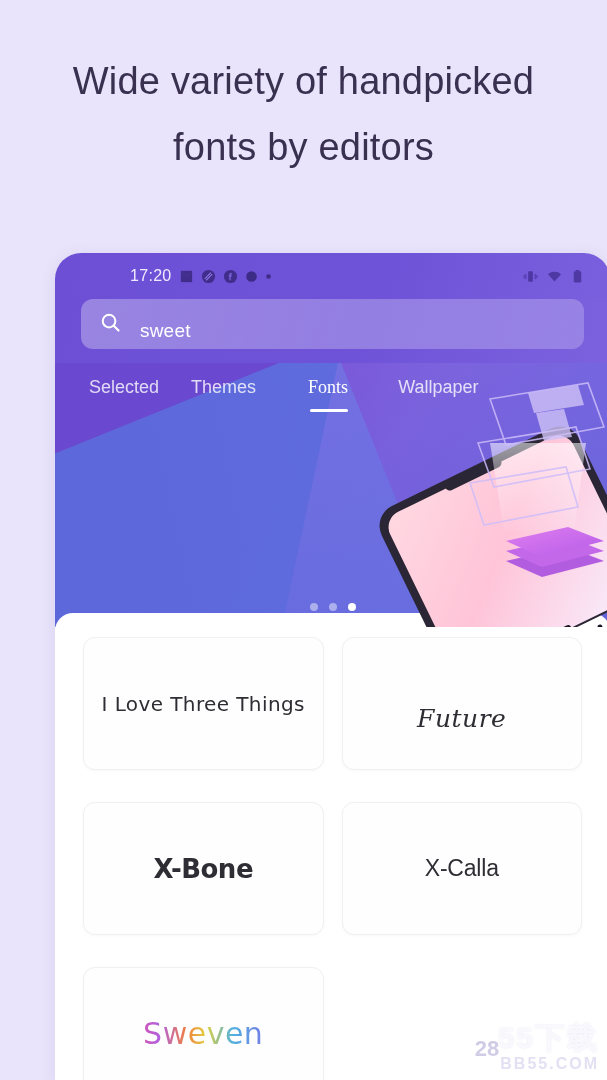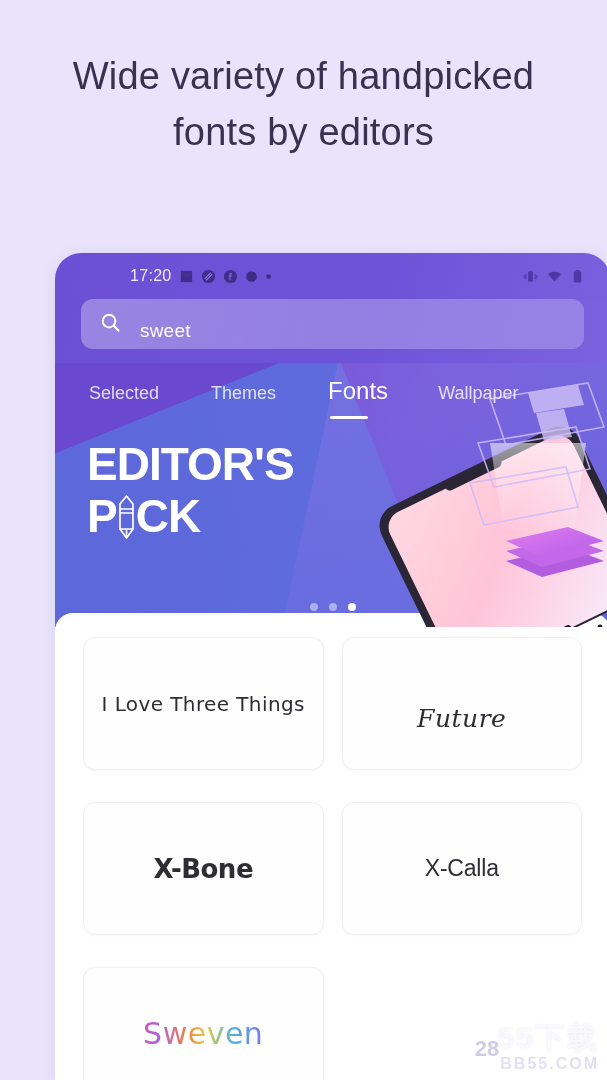--- a/index.html
+++ b/index.html
@@ -9,21 +9,21 @@
     font-family: "Liberation Sans", sans-serif;
   }
   body { background: #e9e4fb; position: relative; }
 
   
   .promo-headline {
     width: 607px;
     padding: 48px 52px 0 52px;
     text-align: center;
     font-size: 38px;
-    line-height: 56px;
+    line-height: 66px;
     color: #3a3050;
     font-weight: 400;
     letter-spacing: 0.2px;
   }
 
   
   .phone-frame {
     position: absolute;
     left: 55px; top: 253px;
     width: 555px; height: 827px;
@@ -104,26 +104,27 @@
     display: flex; align-items: baseline;
     padding: 0 34px;
     z-index: 6;
   }
   .tab {
     color: rgba(255,255,255,.80);
     font-size: 18px;
     position: relative;
     white-space: nowrap;
   }
-  .tab.t0 { margin-right: 52px; }
+  .tab.t0 { margin-right: 32px; }
   .tab.t1 { margin-right: 52px; }
   .tab.t2 { margin-right: 50px; }
   .tab.active {
     color: #ffffff;
-    font-size: 24px;
+    font-size: 18px;
+    font-family: Liberation Serif, serif;
   }
   .tab.active::after {
     content: "";
     position: absolute;
     left: 2px; bottom: -14px;
     width: 38px; height: 3px;
     background: #ffffff;
     border-radius: 2px;
   }
 
@@ -362,35 +363,20 @@
       </svg>
     </div>
 
     <div class="tabs">
       <span class="tab t0">Selected</span>
       <span class="tab t1">Themes</span>
       <span class="tab t2 active">Fonts</span>
       <span class="tab t3">Wallpaper</span>
     </div>
 
-    <div class="wordmark">
-      <div class="wm-line1">EDITOR'S</div>
-      <div class="wm-line2">
-        <span>P</span>
-        <span class="pencil">
-          <svg width="17" height="44" viewBox="0 0 17 44">
-            <path d="M8.5 1 L15 9 L15 34 L2 34 L2 9 Z" fill="none" stroke="#ffffff" stroke-width="1.7"></path>
-            <path d="M2 14 H15 M2 18 H15" stroke="#ffffff" stroke-width="1.4"></path>
-            <path d="M8.5 34 L8.5 42" stroke="#ffffff" stroke-width="1.7"></path>
-            <path d="M2 34 L8.5 43 L15 34" fill="none" stroke="#ffffff" stroke-width="1.7"></path>
-          </svg>
-        </span>
-        <span>CK</span>
-      </div>
-    </div>
 
     <div class="dots">
       <span class="dot"></span>
       <span class="dot"></span>
       <span class="dot active"></span>
     </div>
   </div>
 
   <div class="sheet">
     <div class="card-grid">

